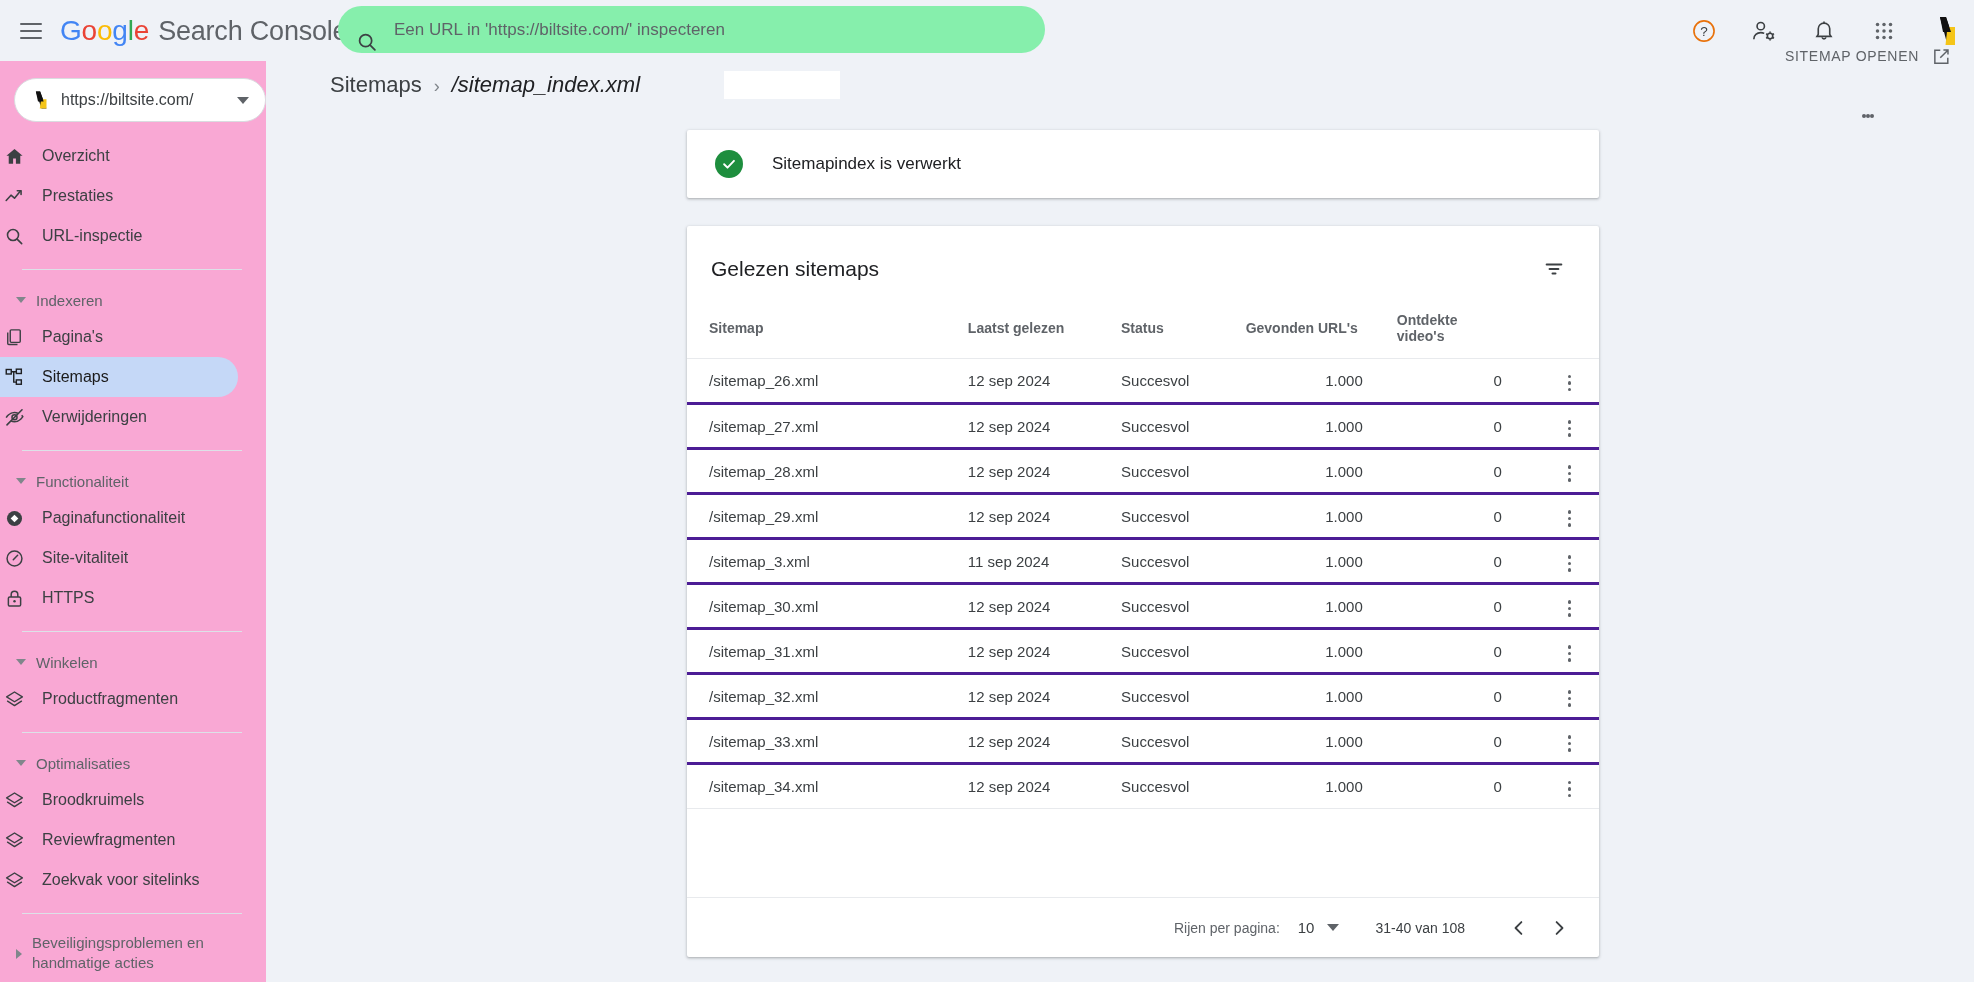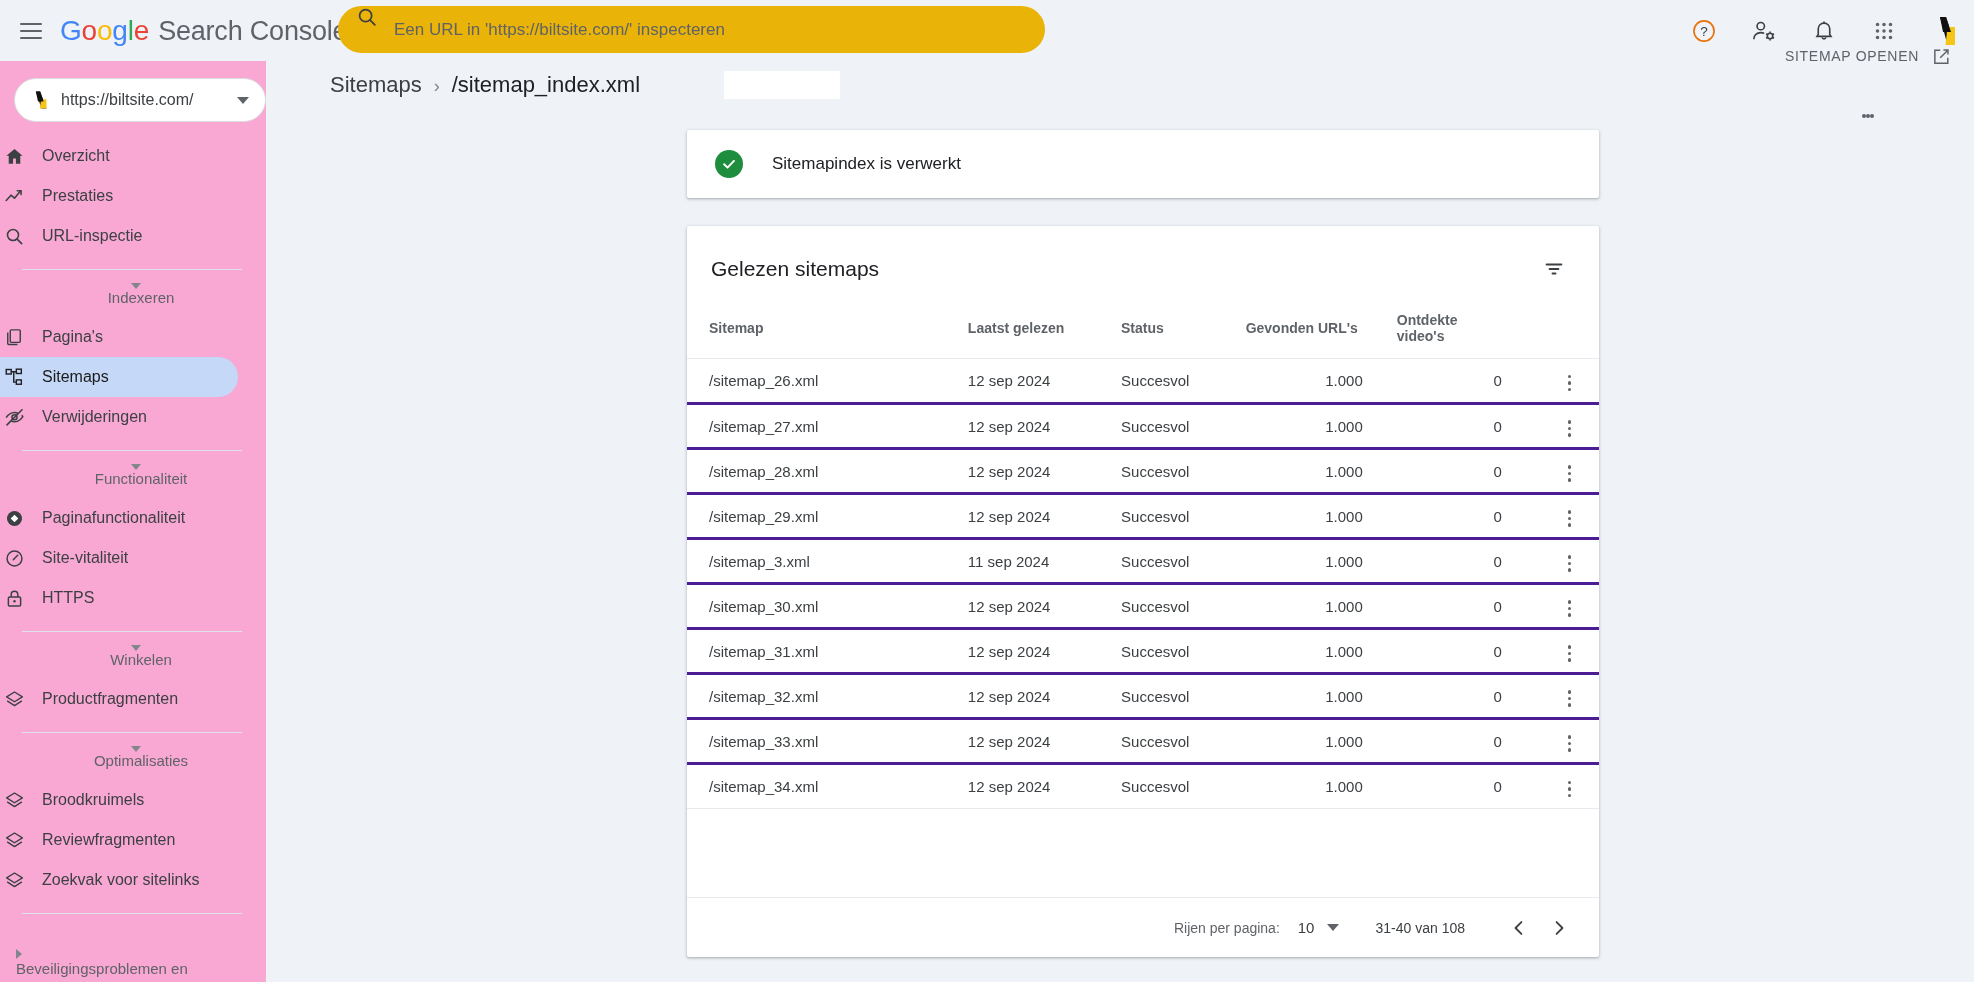--- a/index.html
+++ b/index.html
@@ -27,22 +27,22 @@
   .hamburger span { display:block; width: 22px; height: 2px; background: #5f6368; border-radius: 1px; }
 
   .brand { display: flex; align-items: baseline; font-size: 28px; letter-spacing: -0.2px; white-space: nowrap; }
   .brand .g1 { color:#4285f4; } .brand .g2 { color:#ea4335; } .brand .g3 { color:#fbbc05; }
   .brand .g4 { color:#4285f4; } .brand .g5 { color:#34a853; } .brand .g6 { color:#ea4335; }
   .brand .sc { color:#5f6368; margin-left: 9px; font-size: 27px; }
 
   .searchwrap {
     position: absolute; left: 338px; top: 6px;
     width: 707px; height: 47px;
-    background: #eab308; border-radius: 24px;
-    display: flex; align-items: flex-start; padding: 0 18px;
+    background: #86efac; border-radius: 24px;
+    display: flex; align-items: flex-end; padding: 0 18px;
     cursor: text;
   }
   .searchwrap svg { flex: none; margin-right: 14px; }
   .searchinput {
     border: none; outline: none; background: transparent;
     font-family: inherit; font-size: 17px; color: #3c4043;
     width: 100%; height: 100%;
   }
   .searchinput::placeholder { color: #5f6368; opacity: 1; }
 
@@ -82,39 +82,39 @@
     white-space: nowrap;
   }
   .nav-item.active { background: #c5d8f7; color: #1a1a1a; }
   .nav-item .ic { width: 26px; flex: none; display: flex; align-items: center; justify-content: flex-start; margin-right: 12px; }
   .nav-item .lbl { overflow: hidden; text-overflow: ellipsis; }
 
   .nav-sep { height: 1px; background: #dde1e8; margin: 13px 24px 13px 22px; }
 
   .nav-group {
     display: flex; align-items: center; height: 34px; padding-left: 16px;
-    font-size: 15px; color: #5f6368; cursor: pointer; flex-direction: column;
+    font-size: 15px; color: #5f6368; cursor: pointer;
   }
   .tri { width: 0; height: 0; margin-right: 10px; flex: none; }
   .tri.down { border-left: 5px solid transparent; border-right: 5px solid transparent; border-top: 6px solid #80868b; }
   .tri.right { border-top: 5px solid transparent; border-bottom: 5px solid transparent; border-left: 6px solid #80868b; }
 
   .nav-group.multiline { height: auto; padding: 6px 10px 6px 16px; align-items: flex-start; line-height: 20px; }
   .nav-group.multiline .tri { margin-top: 16px; }
   .nav-group.multiline .gtext { max-width: 180px; }
 
   
   .crumbbar {
     position: absolute; left: 266px; top: 61px; width: 1708px; height: 48px;
     display: flex; align-items: center; background: #eff2f7;
   }
   .crumb { display: flex; align-items: baseline; margin-left: 64px; }
   .crumb-root { font-size: 22px; color: #3c4043; cursor: pointer; }
   .crumb-sep { font-size: 18px; color: #80868b; margin: 0 12px; }
-  .crumb-current { font-size: 22px; color: #202124; }
+  .crumb-current { font-size: 22px; color: #202124; font-style: italic; }
   .crumb-skeleton { width: 116px; height: 28px; background: #ffffff; margin-left: 84px; }
 
   .crumb-actions { position: absolute; right: 12px; display: flex; align-items: center; gap: 24px; flex-direction: column; }
   .open-sitemap {
     display: flex; align-items: center; gap: 12px; cursor: pointer;
     font-size: 14px; letter-spacing: 0.7px; color: #5f6368; padding: 8px 10px; border-radius: 4px;
   }
   .kebab { width: 34px; height: 34px; display:flex; align-items:center; justify-content:center; cursor:pointer; border-radius:50%; }
   .kebab i { display:block; width:4px; height:4px; border-radius:50%; background:#5f6368; margin:1.6px 0; }
 

